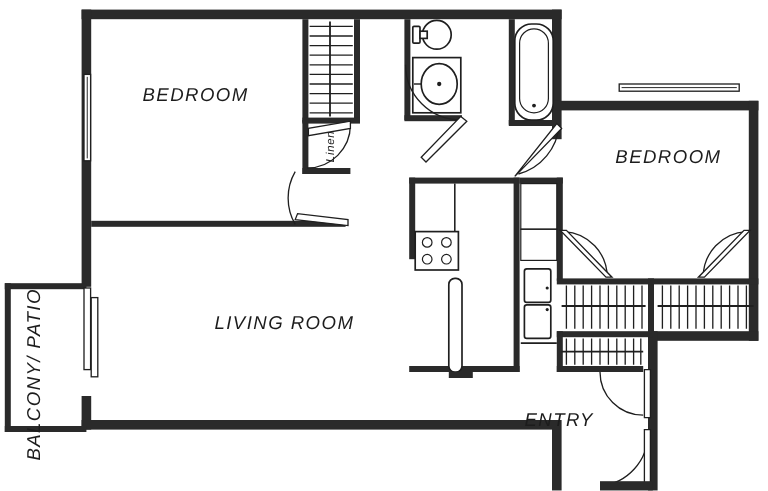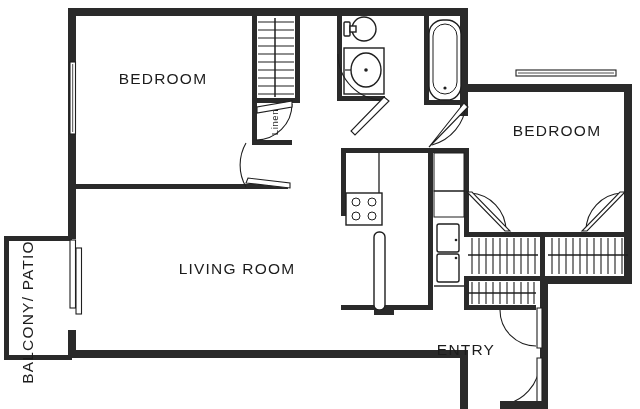--- a/index.html
+++ b/index.html
@@ -11,20 +11,21 @@
     width: 640px;
     height: 409px;
     font-family: "Liberation Sans", sans-serif;
     overflow: hidden;
   }
   #floorplan-root {
     position: relative;
     width: 640px;
     height: 409px;
     background: #ffffff;
+    font-style: italic;
   }
   svg#plan-svg {
     display: block;
     width: 640px;
     height: 409px;
   }
   .room-label {
     font-family: "Liberation Sans", sans-serif;
     fill: #1c1c1c;
     letter-spacing: 1.2px;

